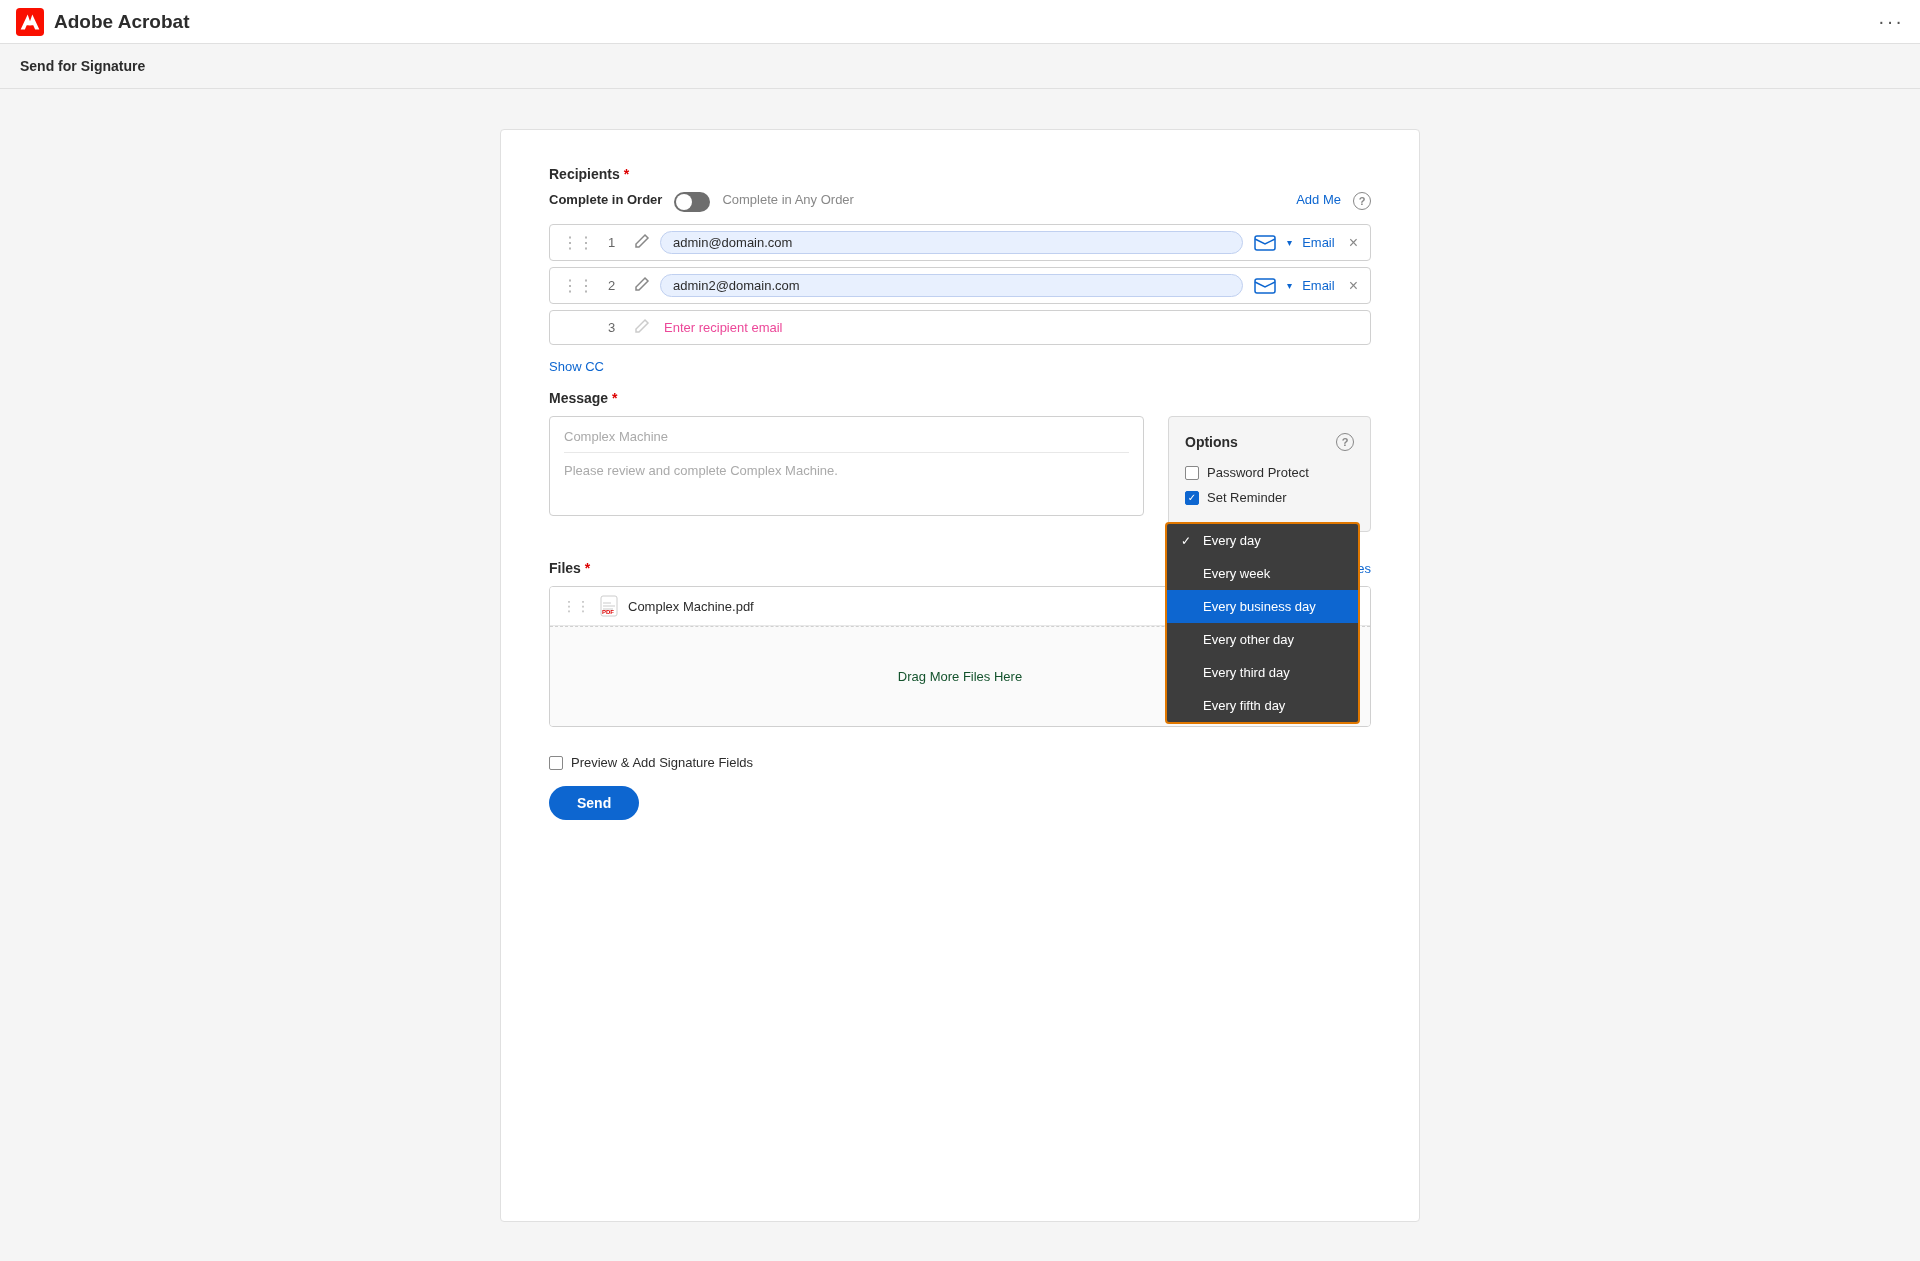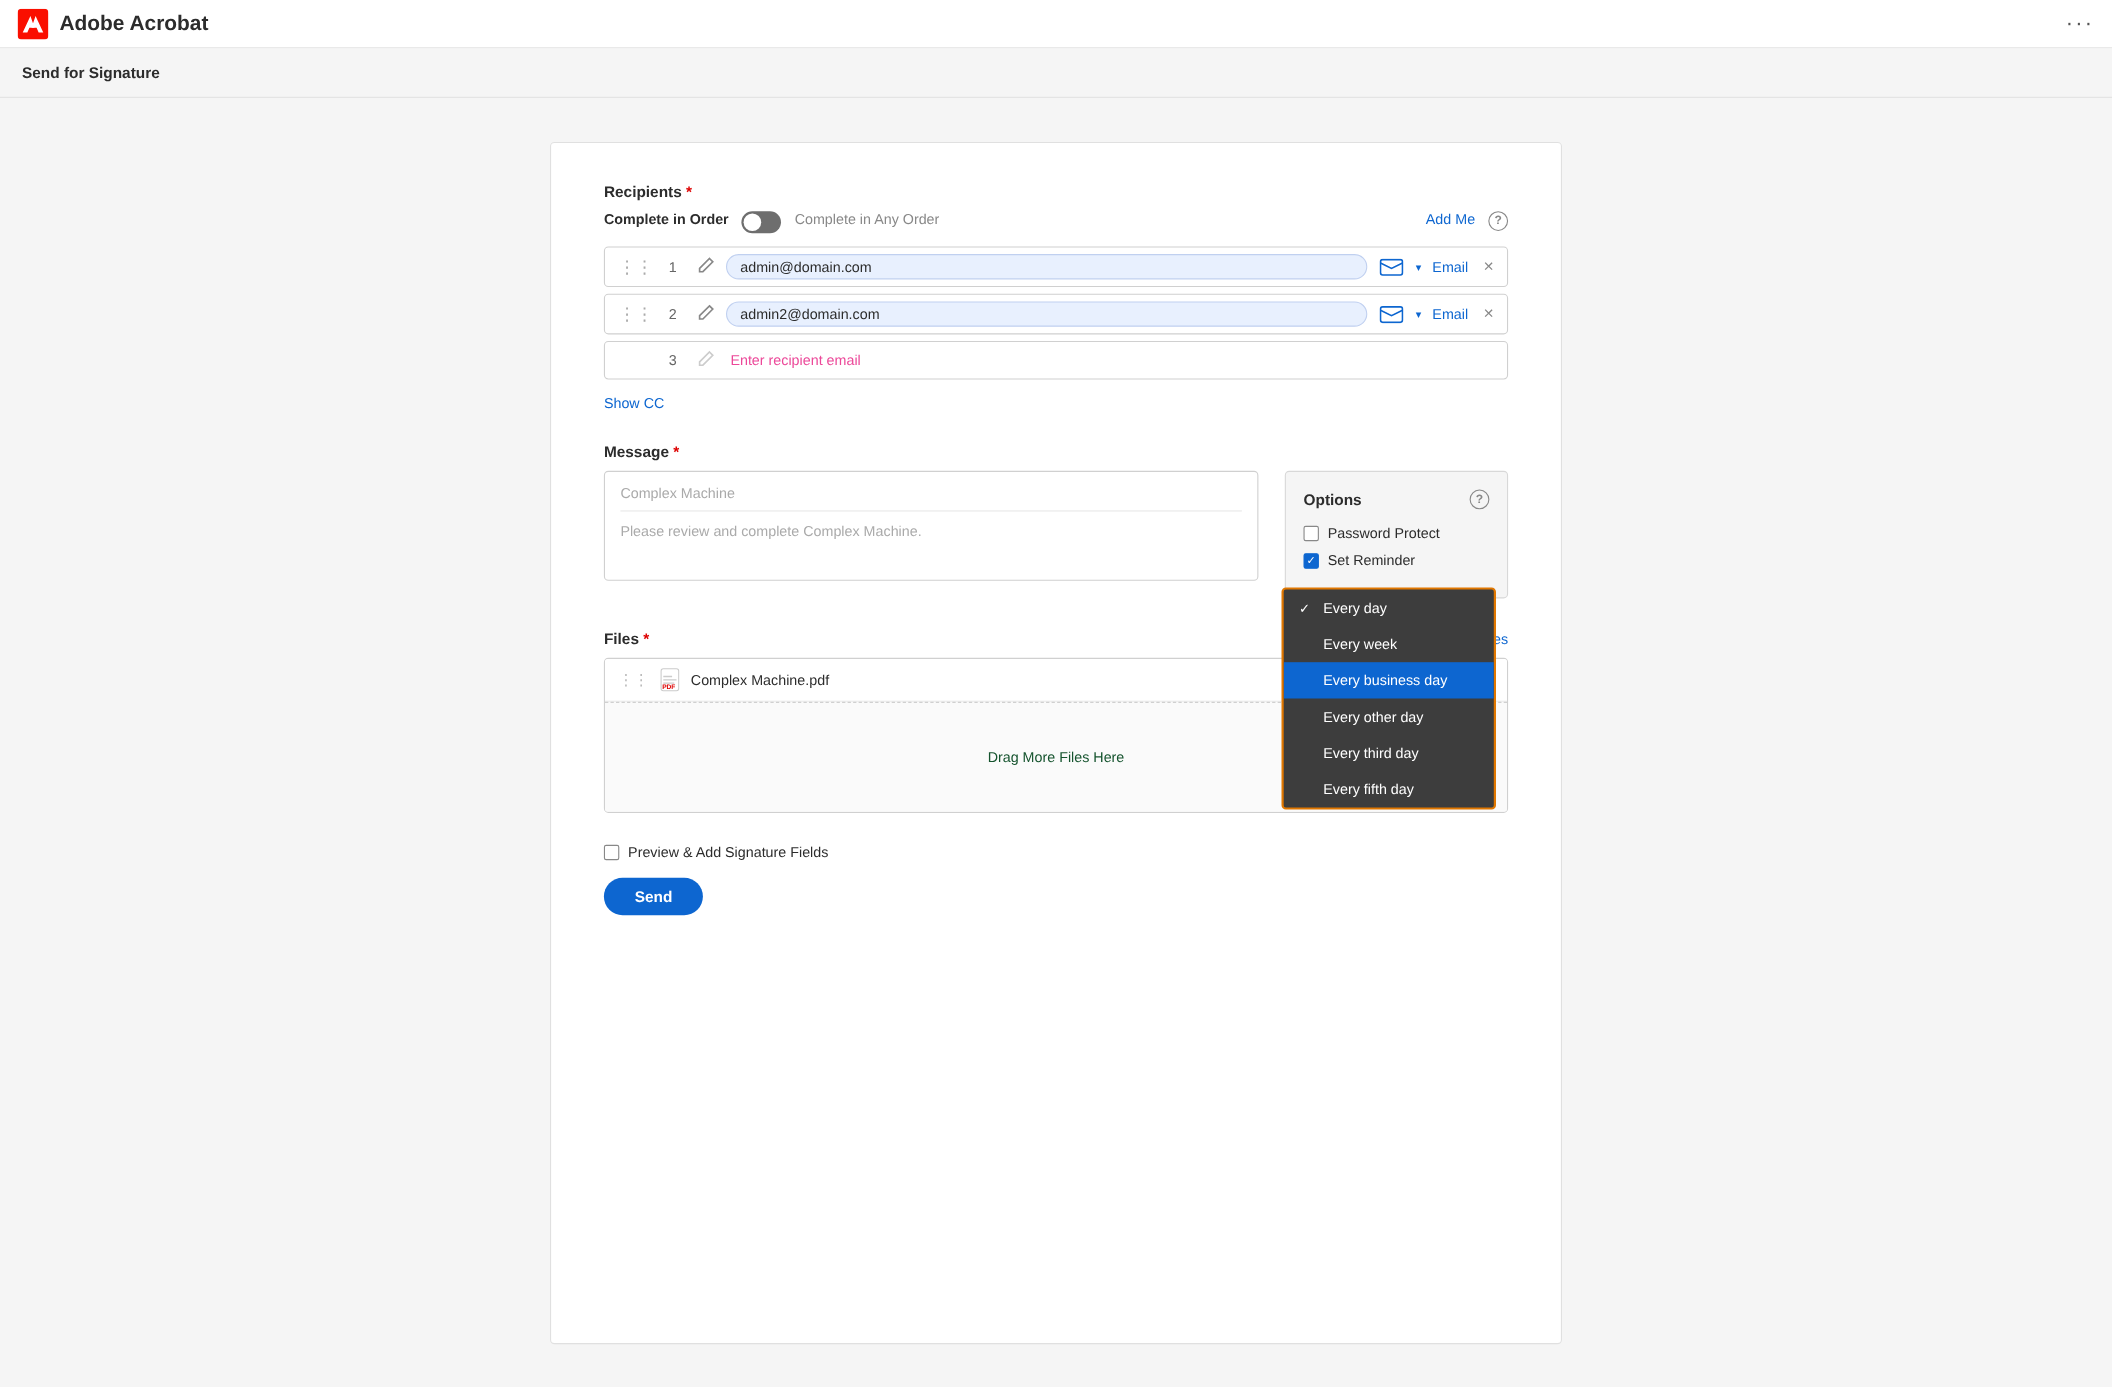--- a/index.html
+++ b/index.html
@@ -190,21 +190,21 @@
       margin-left: 4px;
     }
     .show-cc {
       color: #0d66d0;
       font-size: 13px;
       cursor: pointer;
       margin-top: 8px;
       display: inline-block;
     }
     .message-section {
-      margin-top: 28px;
+      margin-top: 16px;
     }
     .form-layout {
       display: flex;
       gap: 24px;
       align-items: flex-start;
     }
     .message-area {
       flex: 1;
     }
     .message-box {

